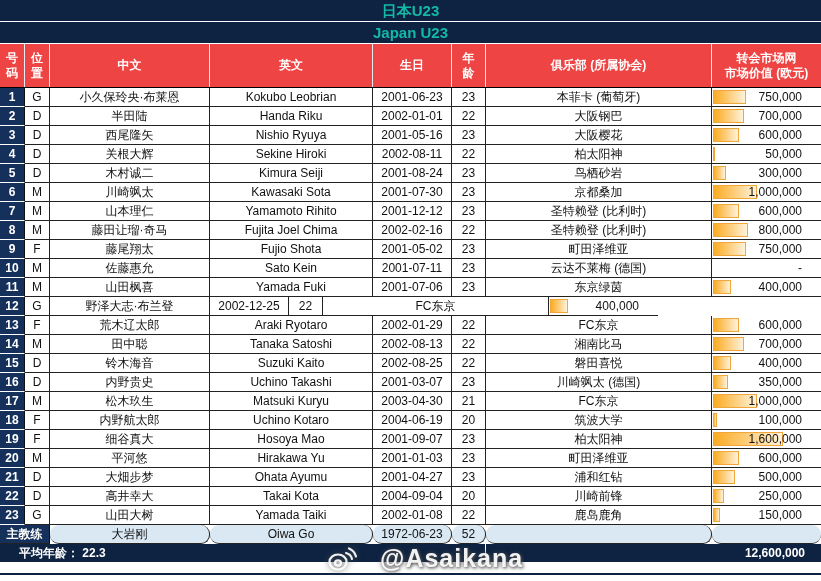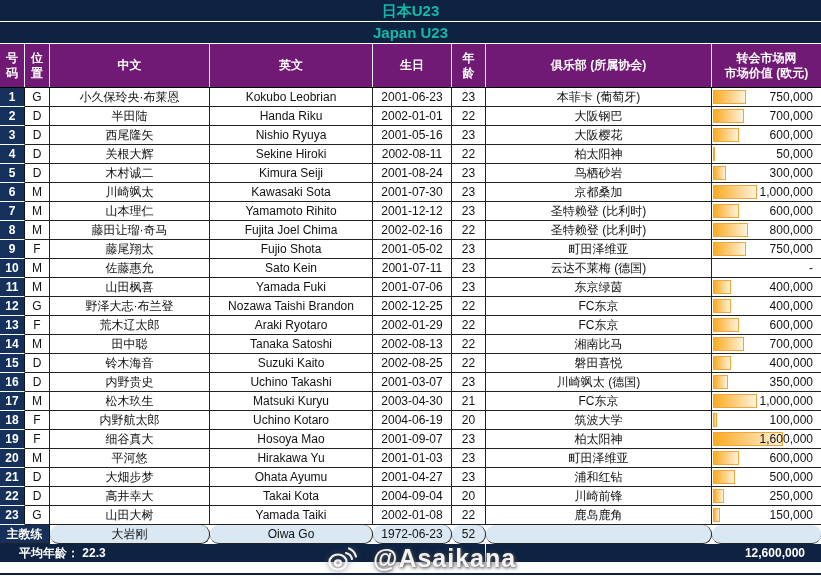--- a/index.html
+++ b/index.html
@@ -11,21 +11,21 @@
     font-family: "Liberation Sans", "DejaVu Sans", sans-serif;
     overflow: hidden;
   }
   .titlebar {
     height: 21px; background: #0e2342; color: #14b8a6;
     font-weight: bold; font-size: 15px; line-height: 21px; text-align: center;
   }
   .title-gap { height: 1px; background: #fff; }
 
   .header-row {
-    display: flex; height: 45px; background: #701a75; color: #fff;
+    display: flex; height: 45px; background: #ef4444; color: #fff;
     border-top: 1px solid #fff; border-bottom: 1px solid #000;
     font-weight: bold; font-size: 12px;
   }
   .hcell {
     display: flex; flex-direction: column; align-items: center; justify-content: center;
     text-align: center; border-right: 1px solid #e8edf5; line-height: 15px;
   }
   .hcell:last-child { border-right: none; }
   .hcell.narrow { word-break: break-all; padding: 0 5px; }
 
@@ -48,21 +48,21 @@
     background: #15305a; color: #fff; font-weight: bold;
     border-right: 1px solid #111; border-bottom: 1px solid #fff;
   }
   .c-val { position: relative; text-align: right; }
   .c-val .bar {
     position: absolute; left: 1px; top: 2px; height: 14px;
     background: linear-gradient(90deg, #fbab22 0%, #fdd186 55%, #fdf3da 100%);
     border: 1px solid #f0a63a;
   }
   .c-val .val-text {
-    position: relative; z-index: 1; display: block; padding-right: 8px;
+    position: relative; z-index: 1; display: block; padding-right: 19px;
   }
   .coach-label {
     width: 50px; background: #15305a; color: #fff; font-weight: bold;
     border-right: 1px solid #111; border-bottom: 1px solid #222;
   }
   .coach-cell { background: #d9e8f3; border-radius: 9px; }
 
   .footer-row {
     display: flex; height: 18px; background: #0e2342; color: #fff;
     font-size: 12px; font-weight: bold;
@@ -72,21 +72,21 @@
     line-height: 18px; padding-left: 19px;
   }
   .footer-right {
     width: 335px; line-height: 18px; text-align: right; padding-right: 16px;
   }
   .white-gap { height: 11px; background: #fff; }
   .bottom-line { height: 2px; background: #0e2342; }
 
   .watermark {
     position: absolute; left: 326px; top: 544px;
-    display: flex; align-items: center; gap: 15px;
+    display: flex; align-items: center; gap: 22px;
     color: rgba(255,255,255,0.93);
     font-size: 25px; font-weight: bold; letter-spacing: 1px;
     text-shadow: 0 0 5px rgba(70,70,70,0.85), 1px 1px 3px rgba(90,90,90,0.9);
     pointer-events: none;
   }
   .watermark svg { filter: drop-shadow(0 0 3px rgba(80,80,80,0.9)); }
 </style>
 </head>
 <body>
 
@@ -250,21 +250,20 @@
         <div class="cell w-club">东京绿茵</div>
         <div class="cell c-val w-val">
           <div class="bar" style="width: 18px;"></div>
           <span class="val-text">400,000</span>
         </div>
       </div>
       <div class="row">
         <div class="cell c-num w-num">12</div>
         <div class="cell w-pos">G</div>
         <div class="cell w-cn">野泽大志·布兰登</div>
-        <div class="cell w-en">Nozawa Taishi Brandon</div>
         <div class="cell w-dob">2002-12-25</div>
         <div class="cell w-age">22</div>
         <div class="cell w-club">FC东京</div>
         <div class="cell c-val w-val">
           <div class="bar" style="width: 18px;"></div>
           <span class="val-text">400,000</span>
         </div>
       </div>
       <div class="row">
         <div class="cell c-num w-num">13</div>

